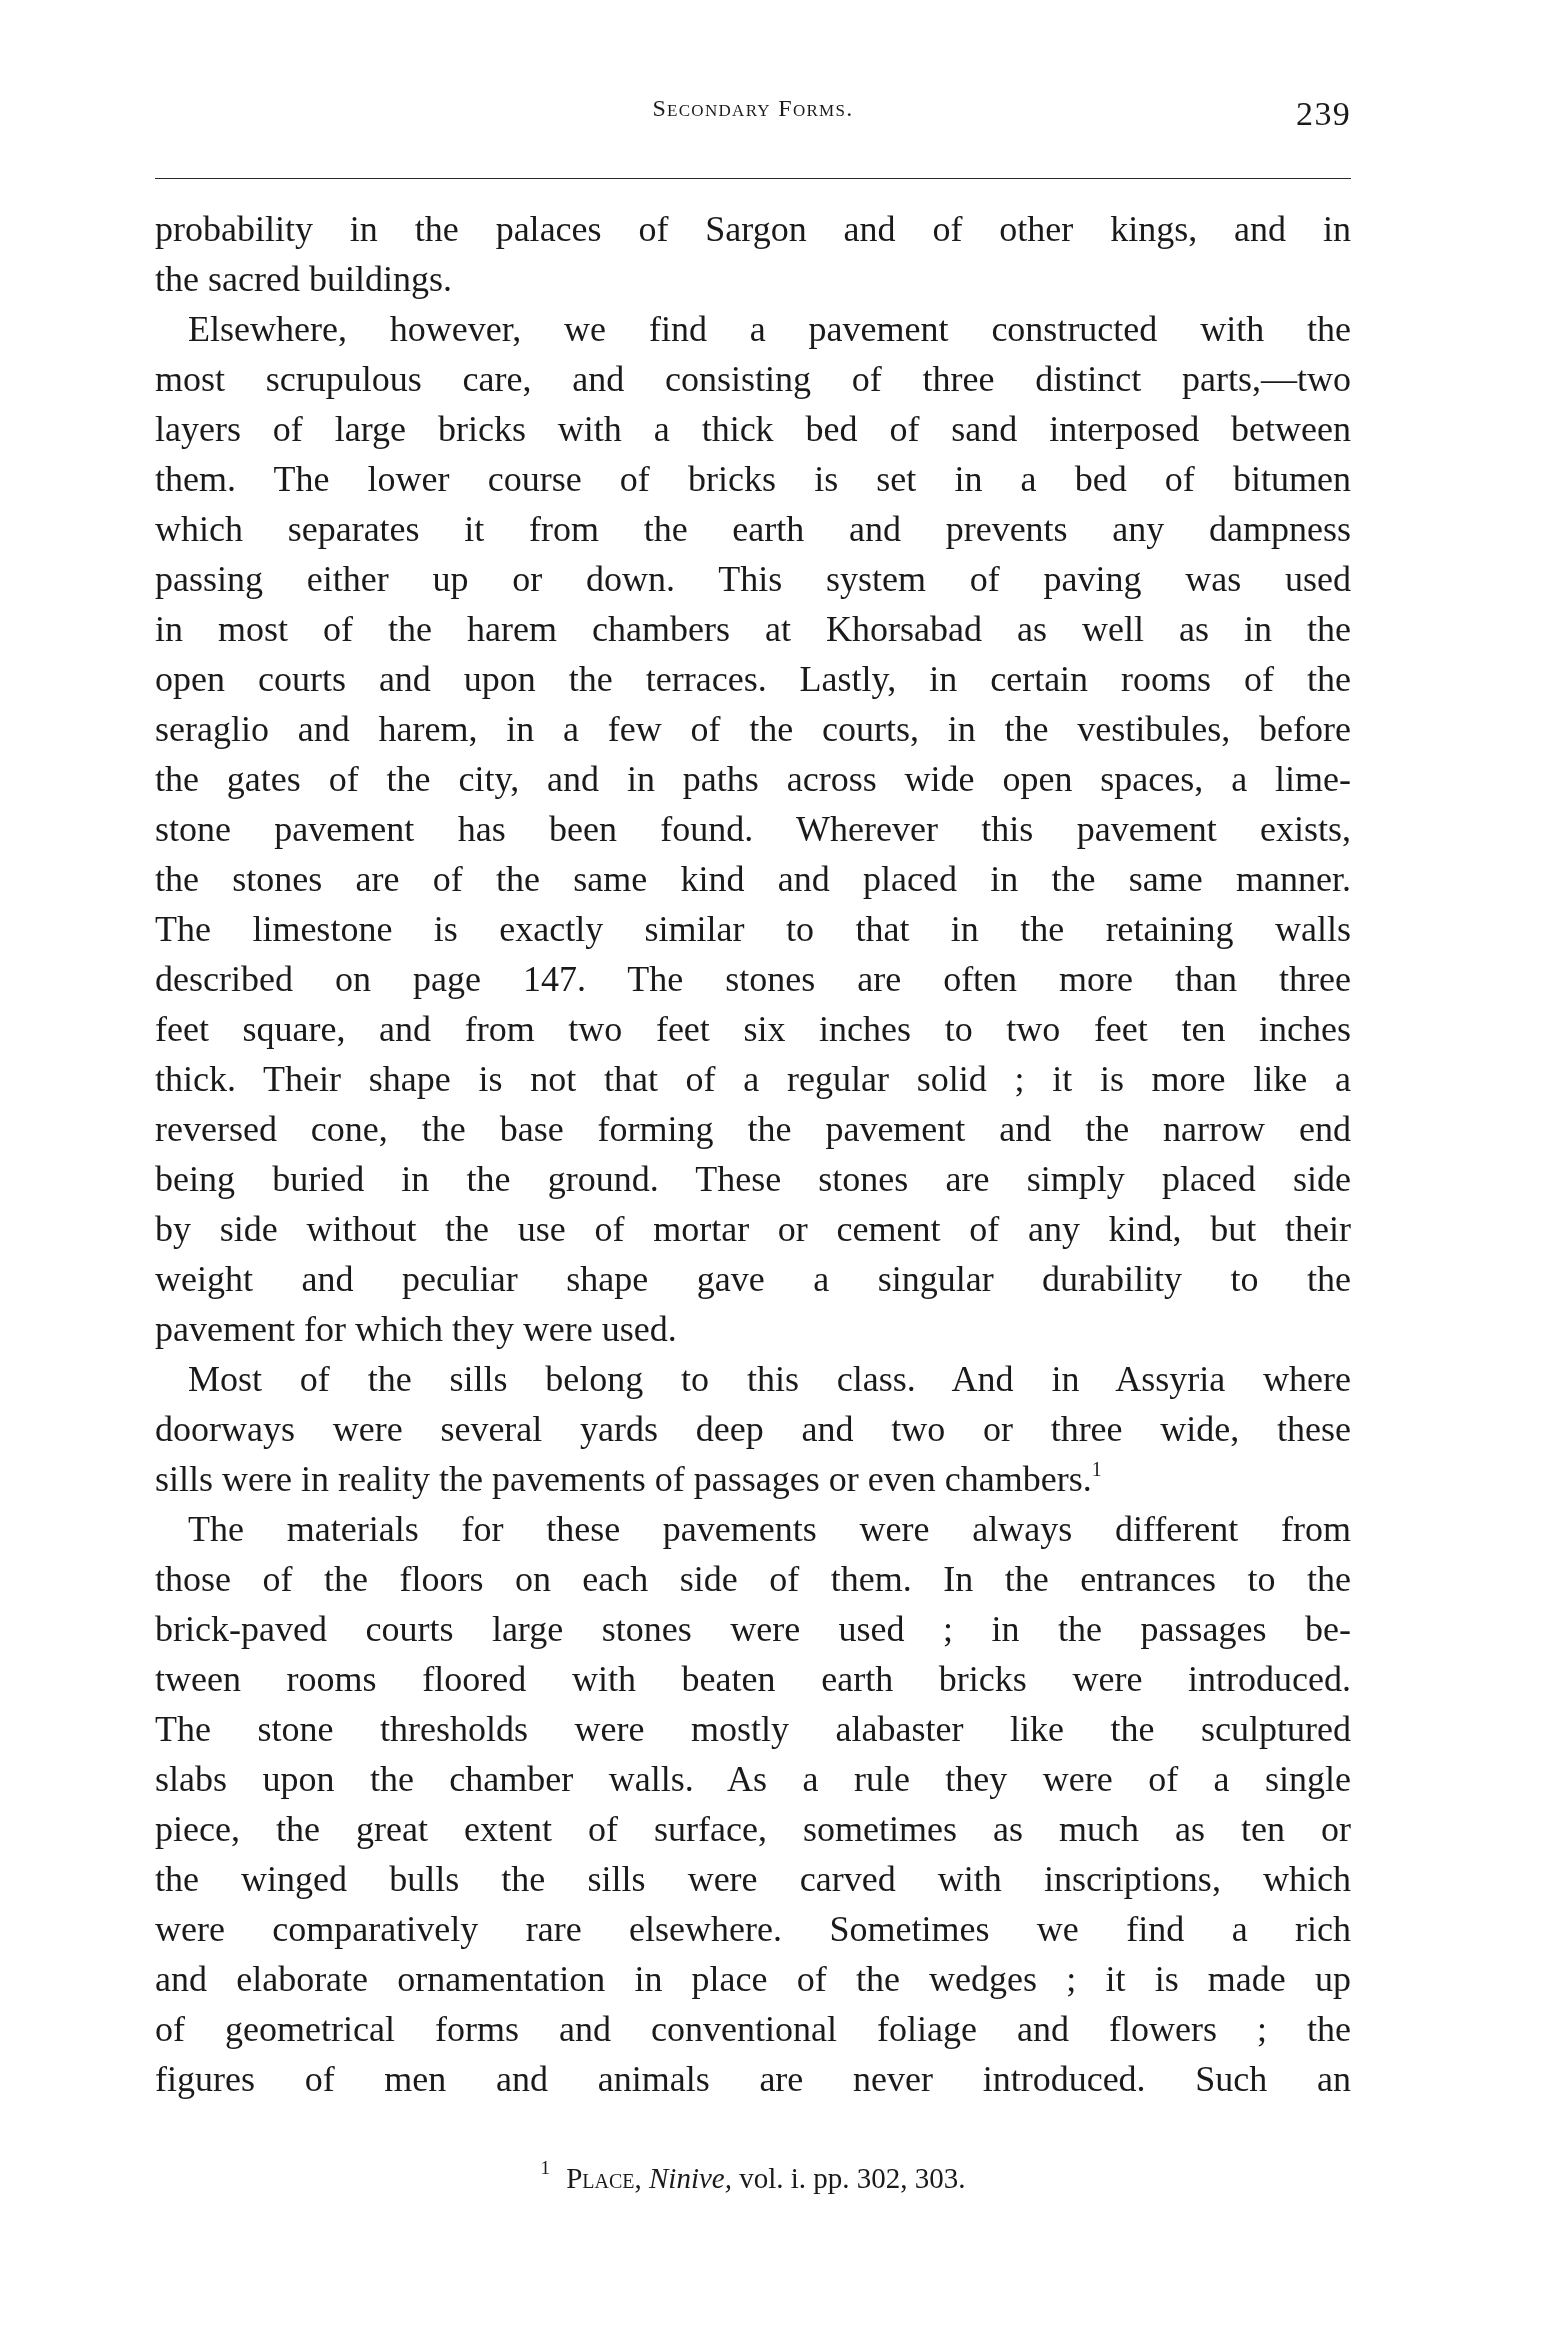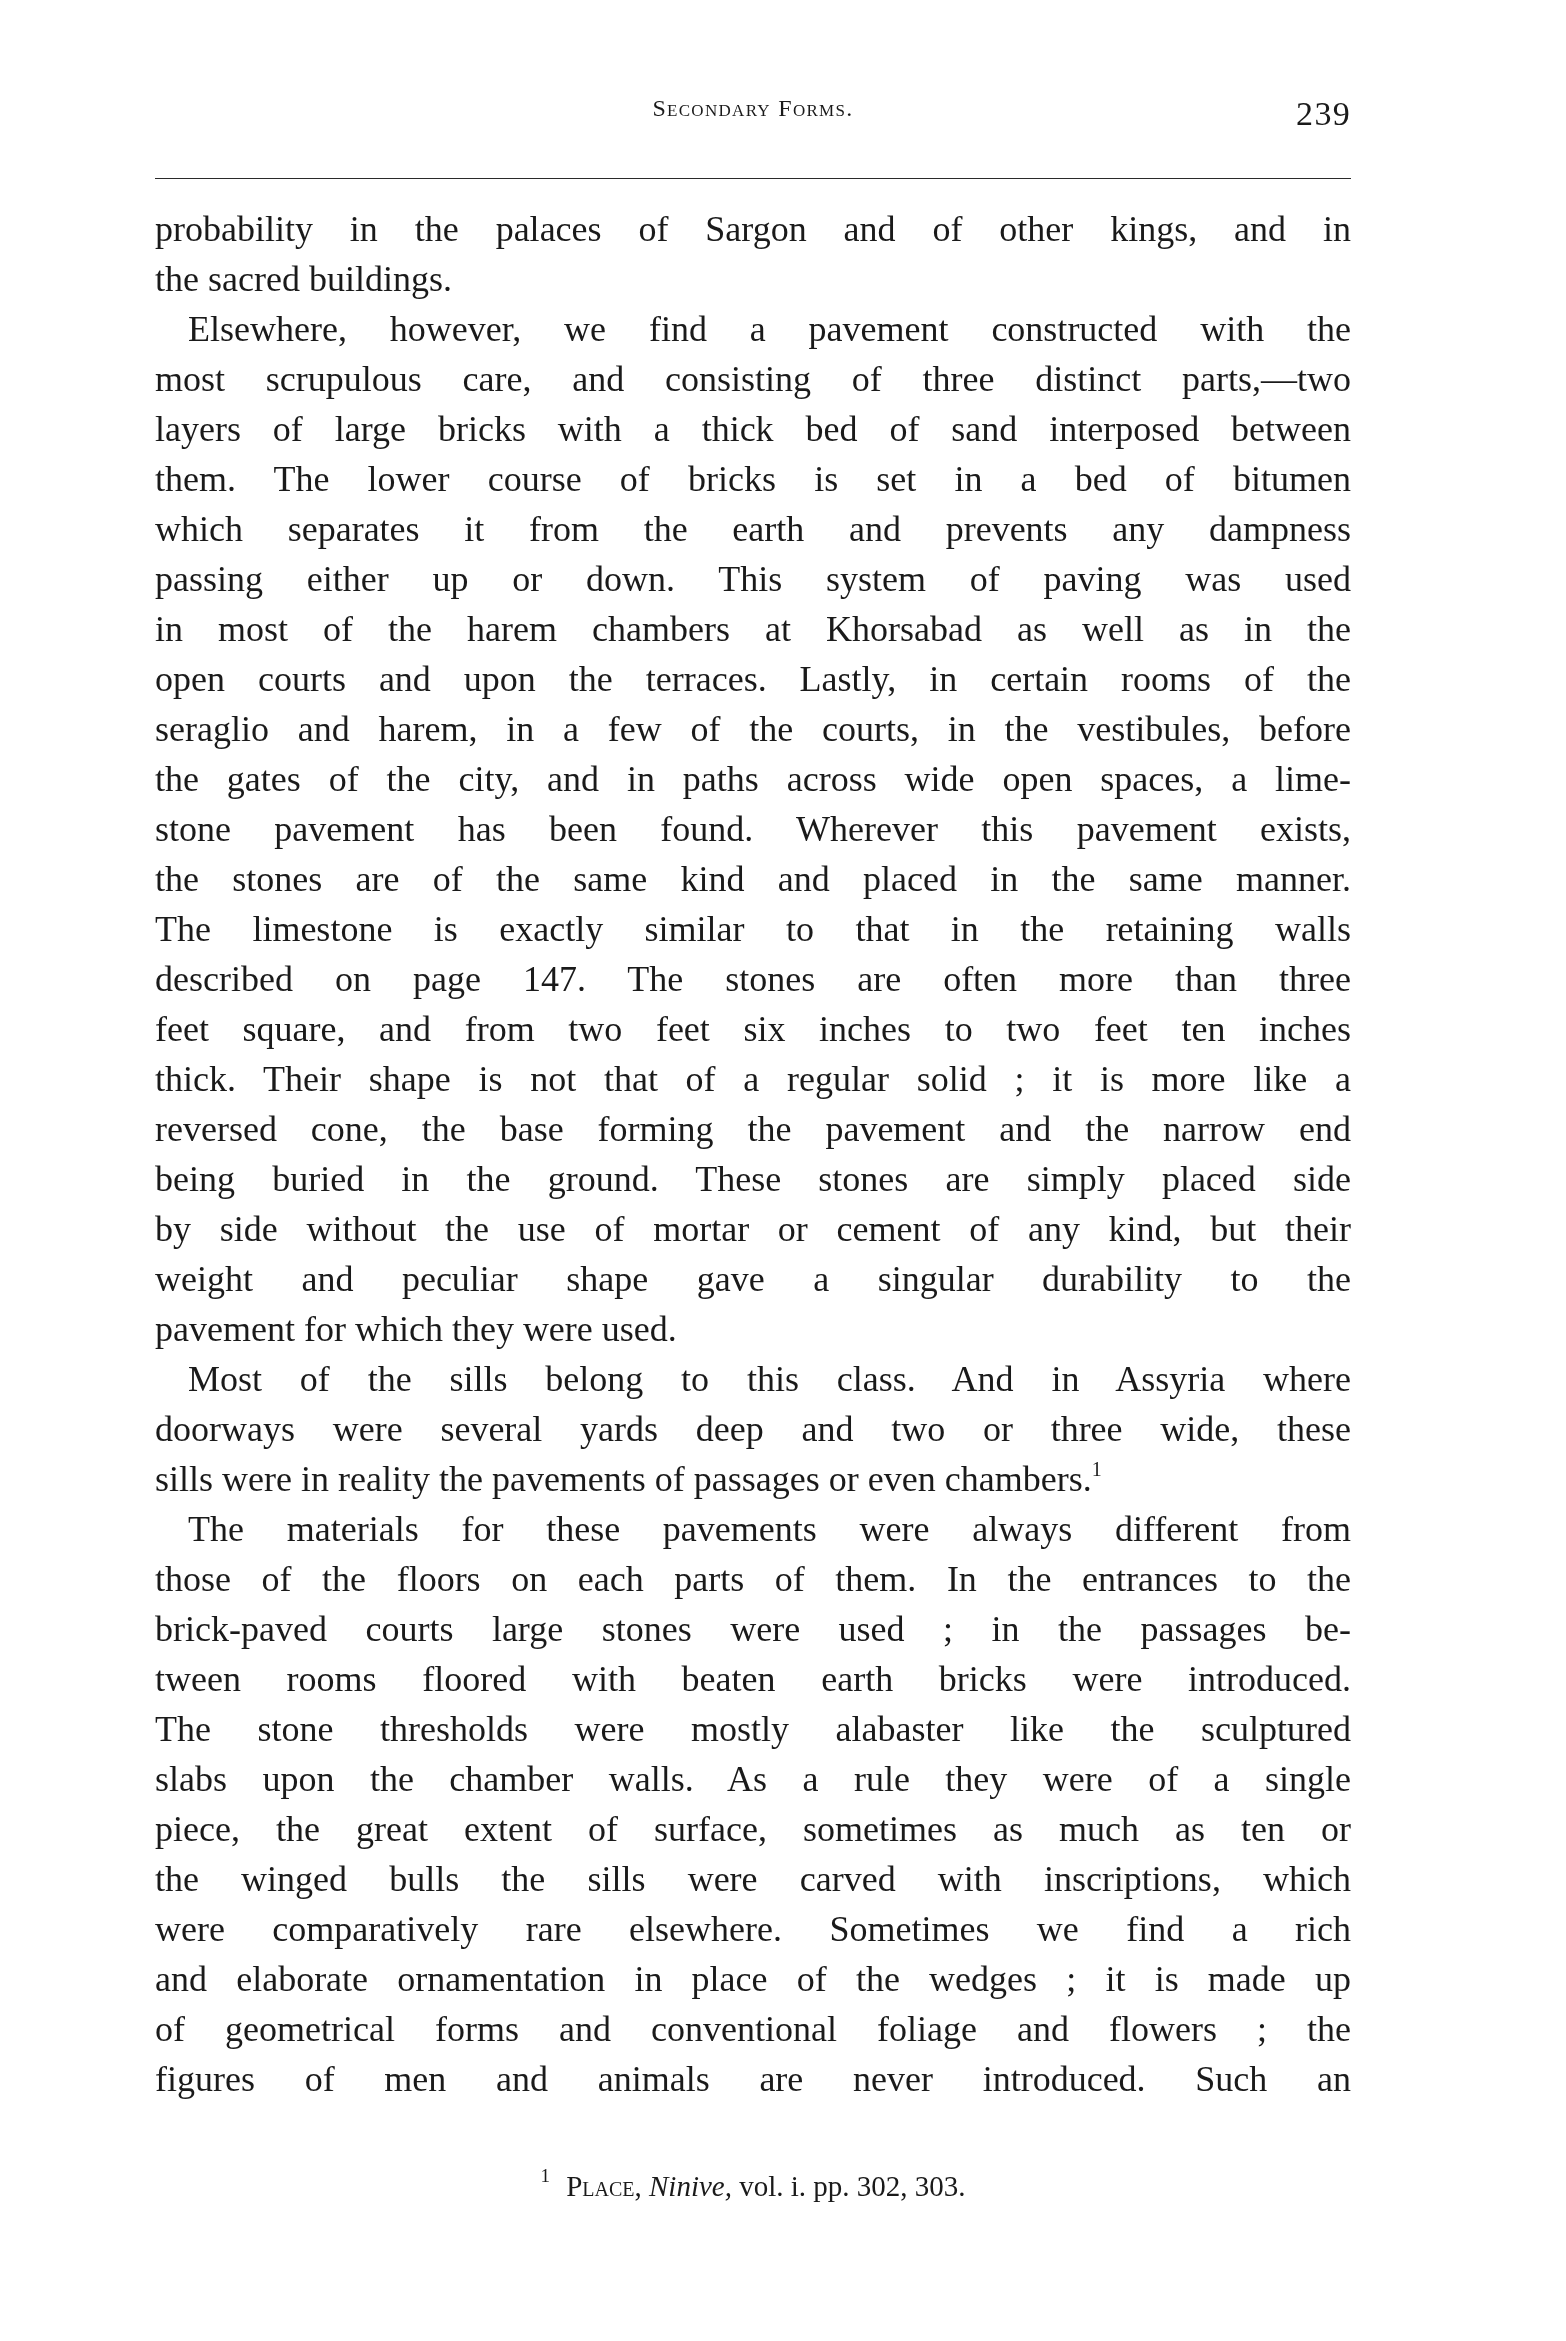--- a/index.html
+++ b/index.html
@@ -28,21 +28,20 @@
       font-size: 36px; line-height: 50px; text-align: justify;
       text-align-last: justify;
     }
     .line { display: block; text-align: justify; text-align-last: justify; white-space: nowrap; height: 50px; }
     .line.last { text-align-last: left; }
     .line.indent { padding-left: 33px; }
     sup { font-size: 20px; line-height: 0; vertical-align: 15px; }
     .footnote {
       position: absolute; top: 2157px; left: 0; width: 1196px; text-align: center;
       font-size: 29px;
-      margin-top: 8px;
     }
     .fn-author { font-variant: small-caps; }
     .fn-title { font-style: italic; }
     .fn-mark { font-size: 19px; vertical-align: 14px; margin-right: 9px; }
   </style>
 </head>
 <body>
 
 <div class="page">
   <div class="running-head">
@@ -72,21 +71,21 @@
       <span class="line"><span>thick. Their shape is not that of a regular solid ; it is more like a</span></span>
       <span class="line"><span>reversed cone, the base forming the pavement and the narrow end</span></span>
       <span class="line"><span>being buried in the ground. These stones are simply placed side</span></span>
       <span class="line"><span>by side without the use of mortar or cement of any kind, but their</span></span>
       <span class="line"><span>weight and peculiar shape gave a singular durability to the</span></span>
       <span class="line last"><span>pavement for which they were used.</span></span>
       <span class="line indent"><span>Most of the sills belong to this class. And in Assyria where</span></span>
       <span class="line"><span>doorways were several yards deep and two or three wide, these</span></span>
       <span class="line last"><span>sills were in reality the pavements of passages or even chambers.</span><sup>1</sup></span>
       <span class="line indent"><span>The materials for these pavements were always different from</span></span>
-      <span class="line"><span>those of the floors on each parts of them. In the entrances to the</span></span>
+      <span class="line"><span>those of the floors on each side of them. In the entrances to the</span></span>
       <span class="line"><span>brick-paved courts large stones were used ; in the passages be-</span></span>
       <span class="line"><span>tween rooms floored with beaten earth bricks were introduced.</span></span>
       <span class="line"><span>The stone thresholds were mostly alabaster like the sculptured</span></span>
       <span class="line"><span>slabs upon the chamber walls. As a rule they were of a single</span></span>
       <span class="line"><span>piece, the great extent of surface, sometimes as much as ten or</span></span>
       <span class="line"><span>the winged bulls the sills were carved with inscriptions, which</span></span>
       <span class="line"><span>were comparatively rare elsewhere. Sometimes we find a rich</span></span>
       <span class="line"><span>and elaborate ornamentation in place of the wedges ; it is made up</span></span>
       <span class="line"><span>of geometrical forms and conventional foliage and flowers ; the</span></span>
       <span class="line"><span>figures of men and animals are never introduced. Such an</span></span>

